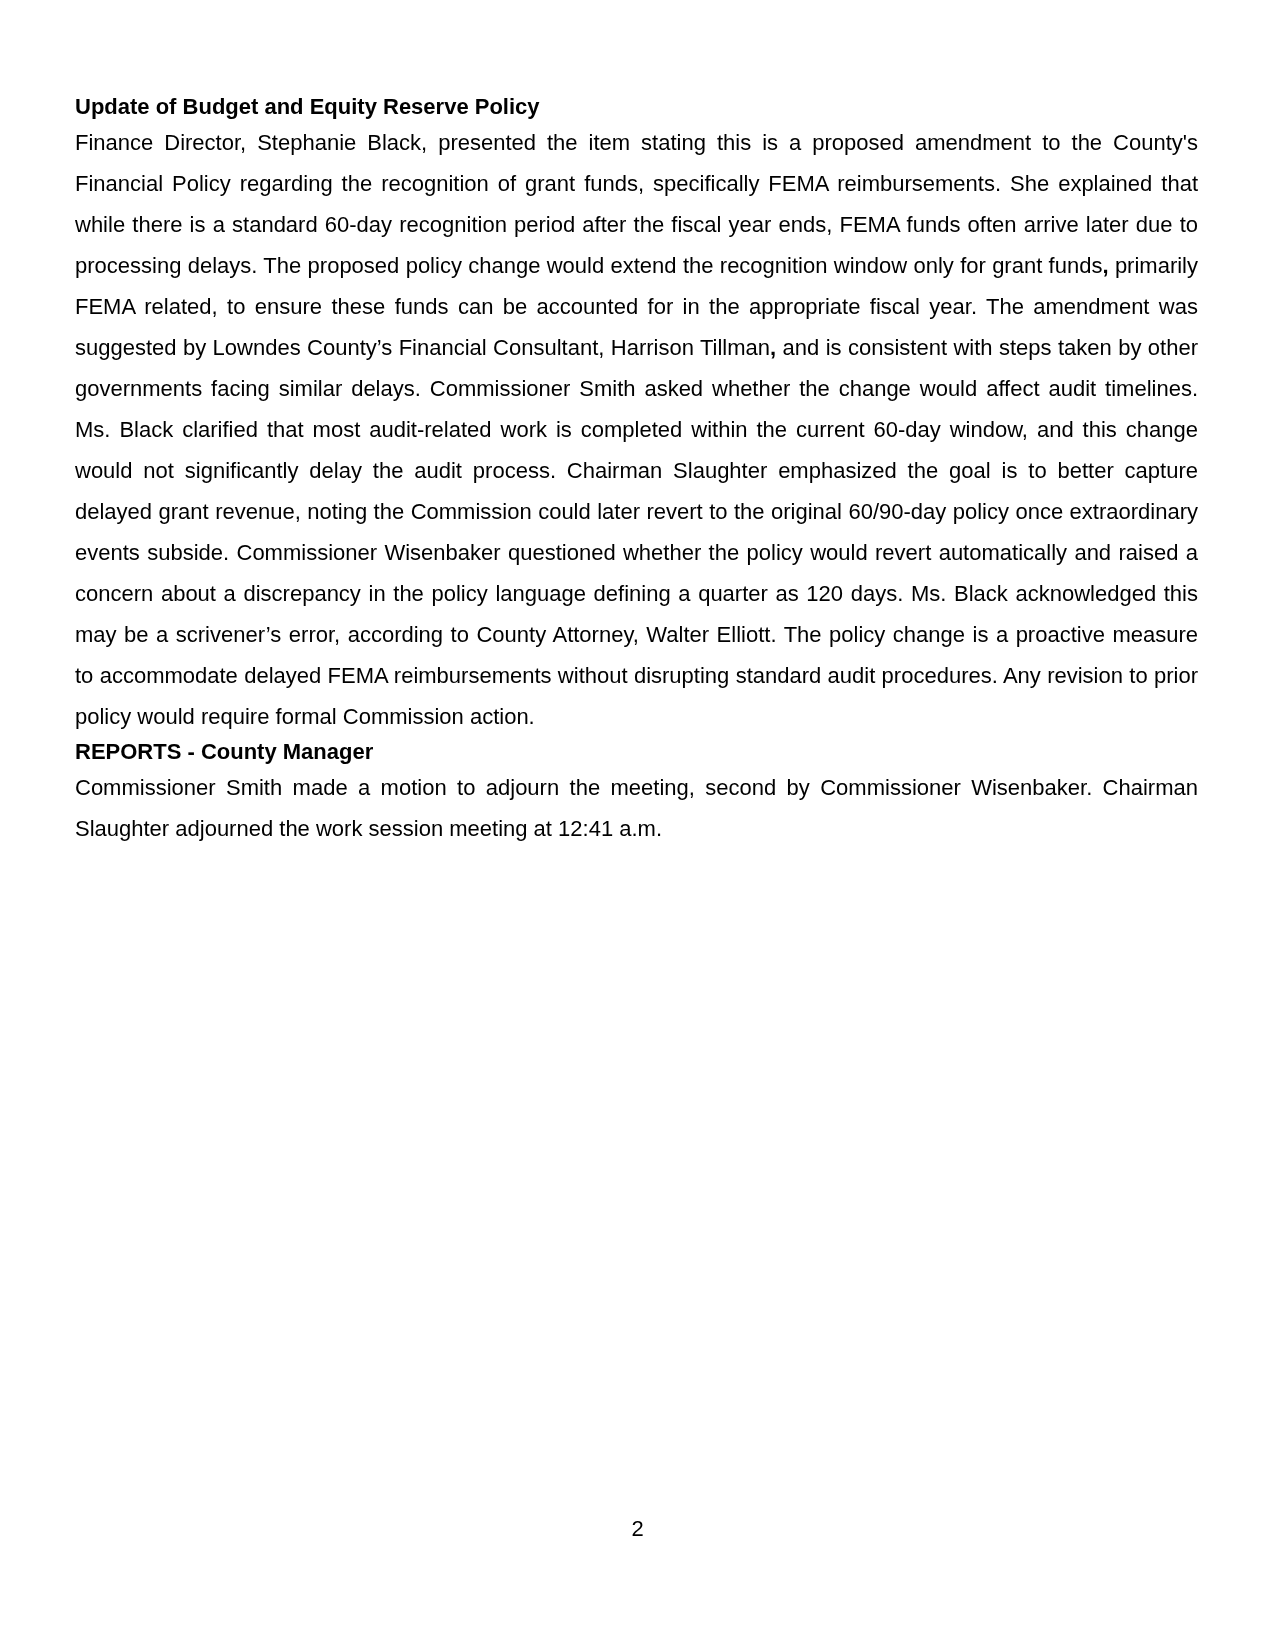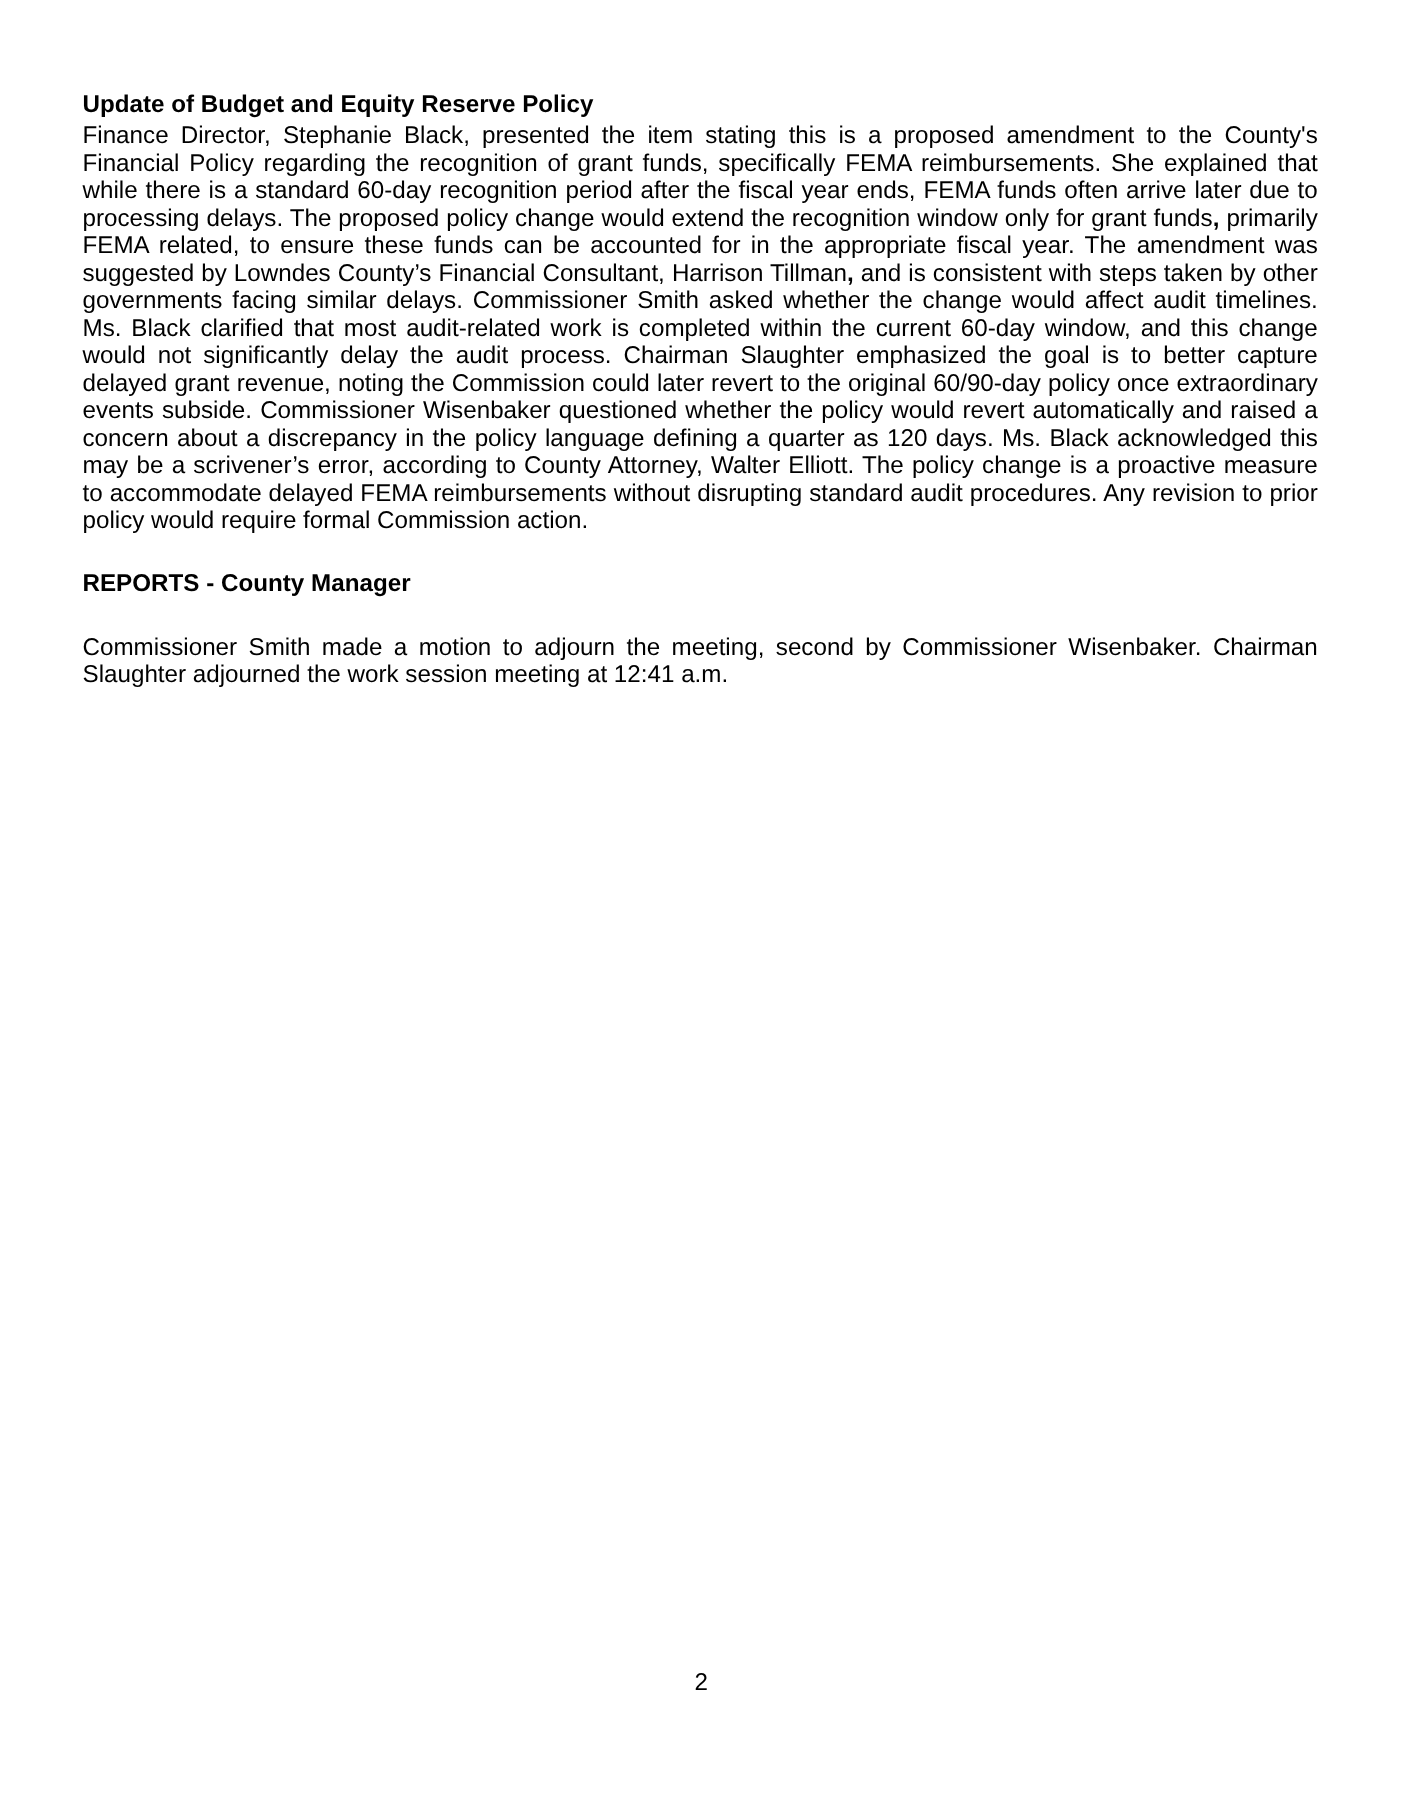--- a/index.html
+++ b/index.html
@@ -12,37 +12,36 @@
     width: 1275px;
     height: 1650px;
     background: #ffffff;
     color: #000000;
     font-family: "Liberation Sans", sans-serif;
     overflow: hidden;
   }
   .content {
     position: absolute;
     left: 75px;
-    top: 80px;
+    top: 92px;
     width: 1123px;
   }
   .section-heading {
     font-size: 22px;
     font-weight: bold;
     line-height: 30px;
     margin: 0;
   }
   .body-par {
     font-size: 22px;
-    line-height: 25px;
+    line-height: 41px;
     text-align: justify;
     margin: 0;
   }
   .section + .section {
-    margin-top: 30px;
   }
   .footer {
     position: absolute;
     top: 1514px;
     left: 0;
     width: 100%;
     text-align: center;
     font-size: 22px;
     line-height: 29px;
   }

